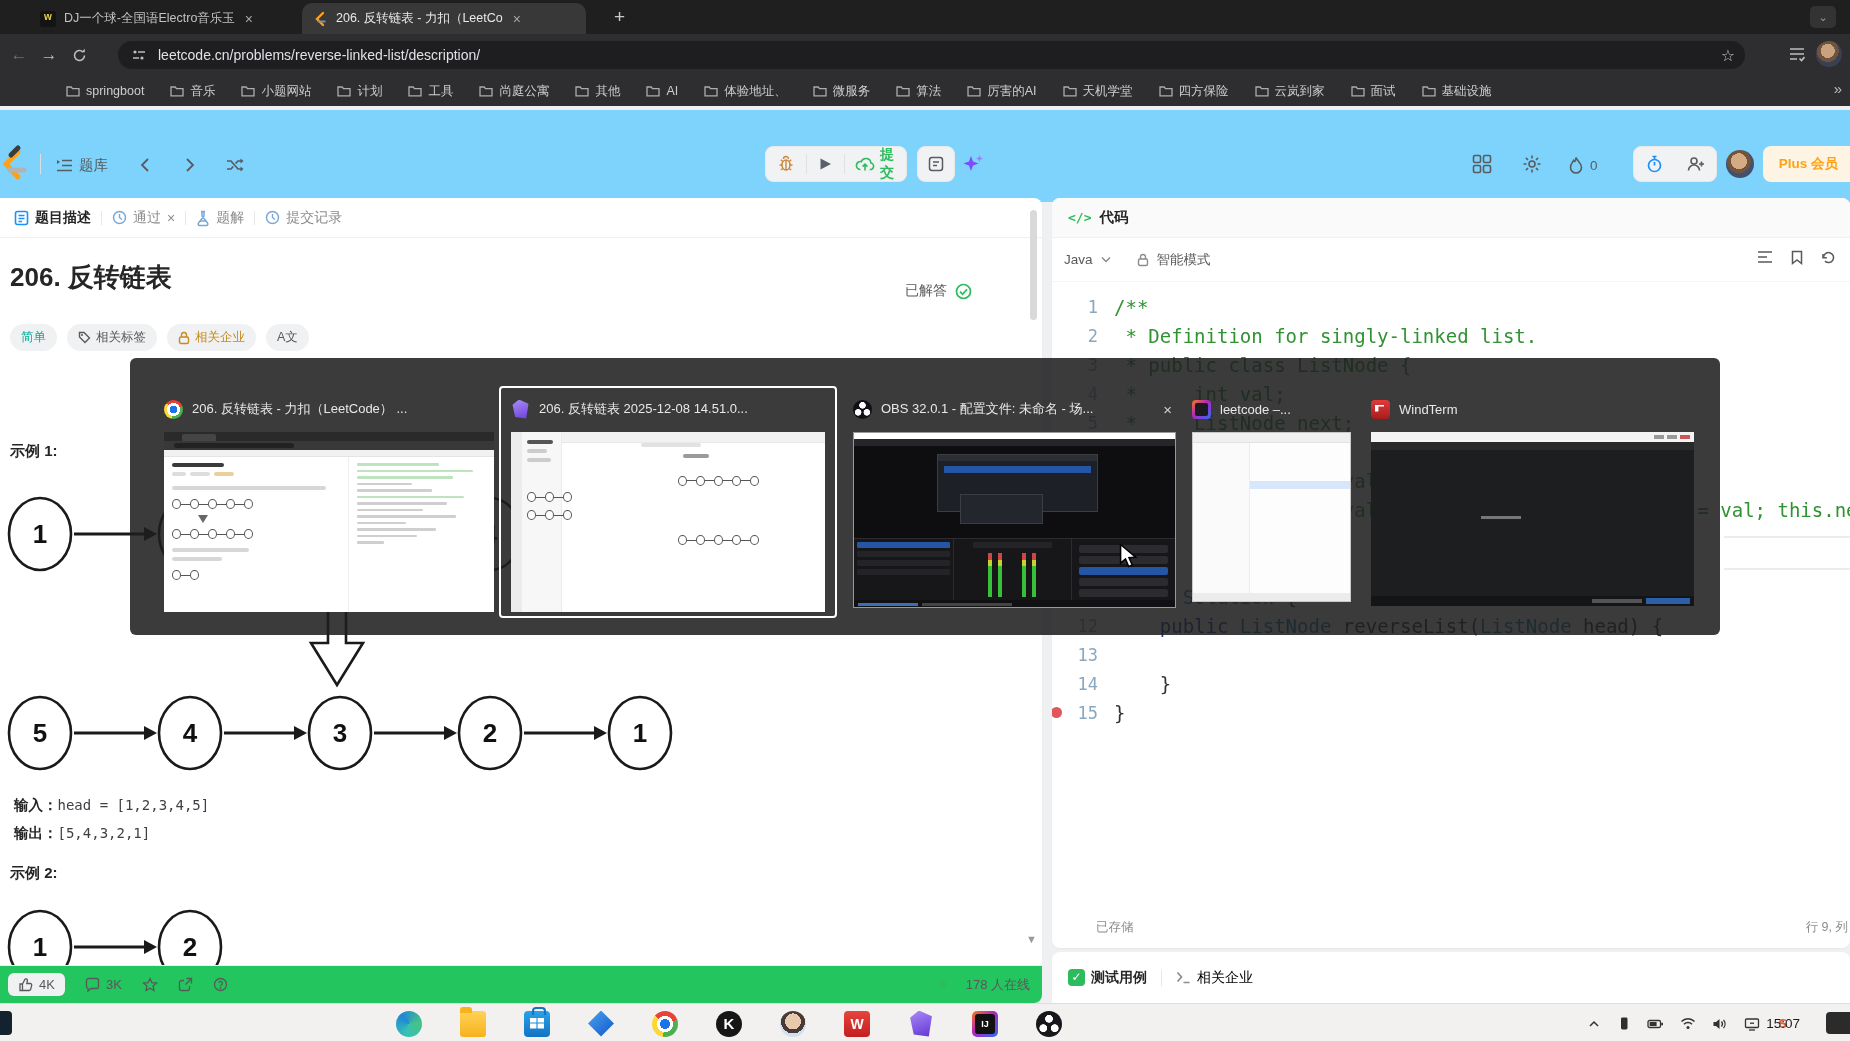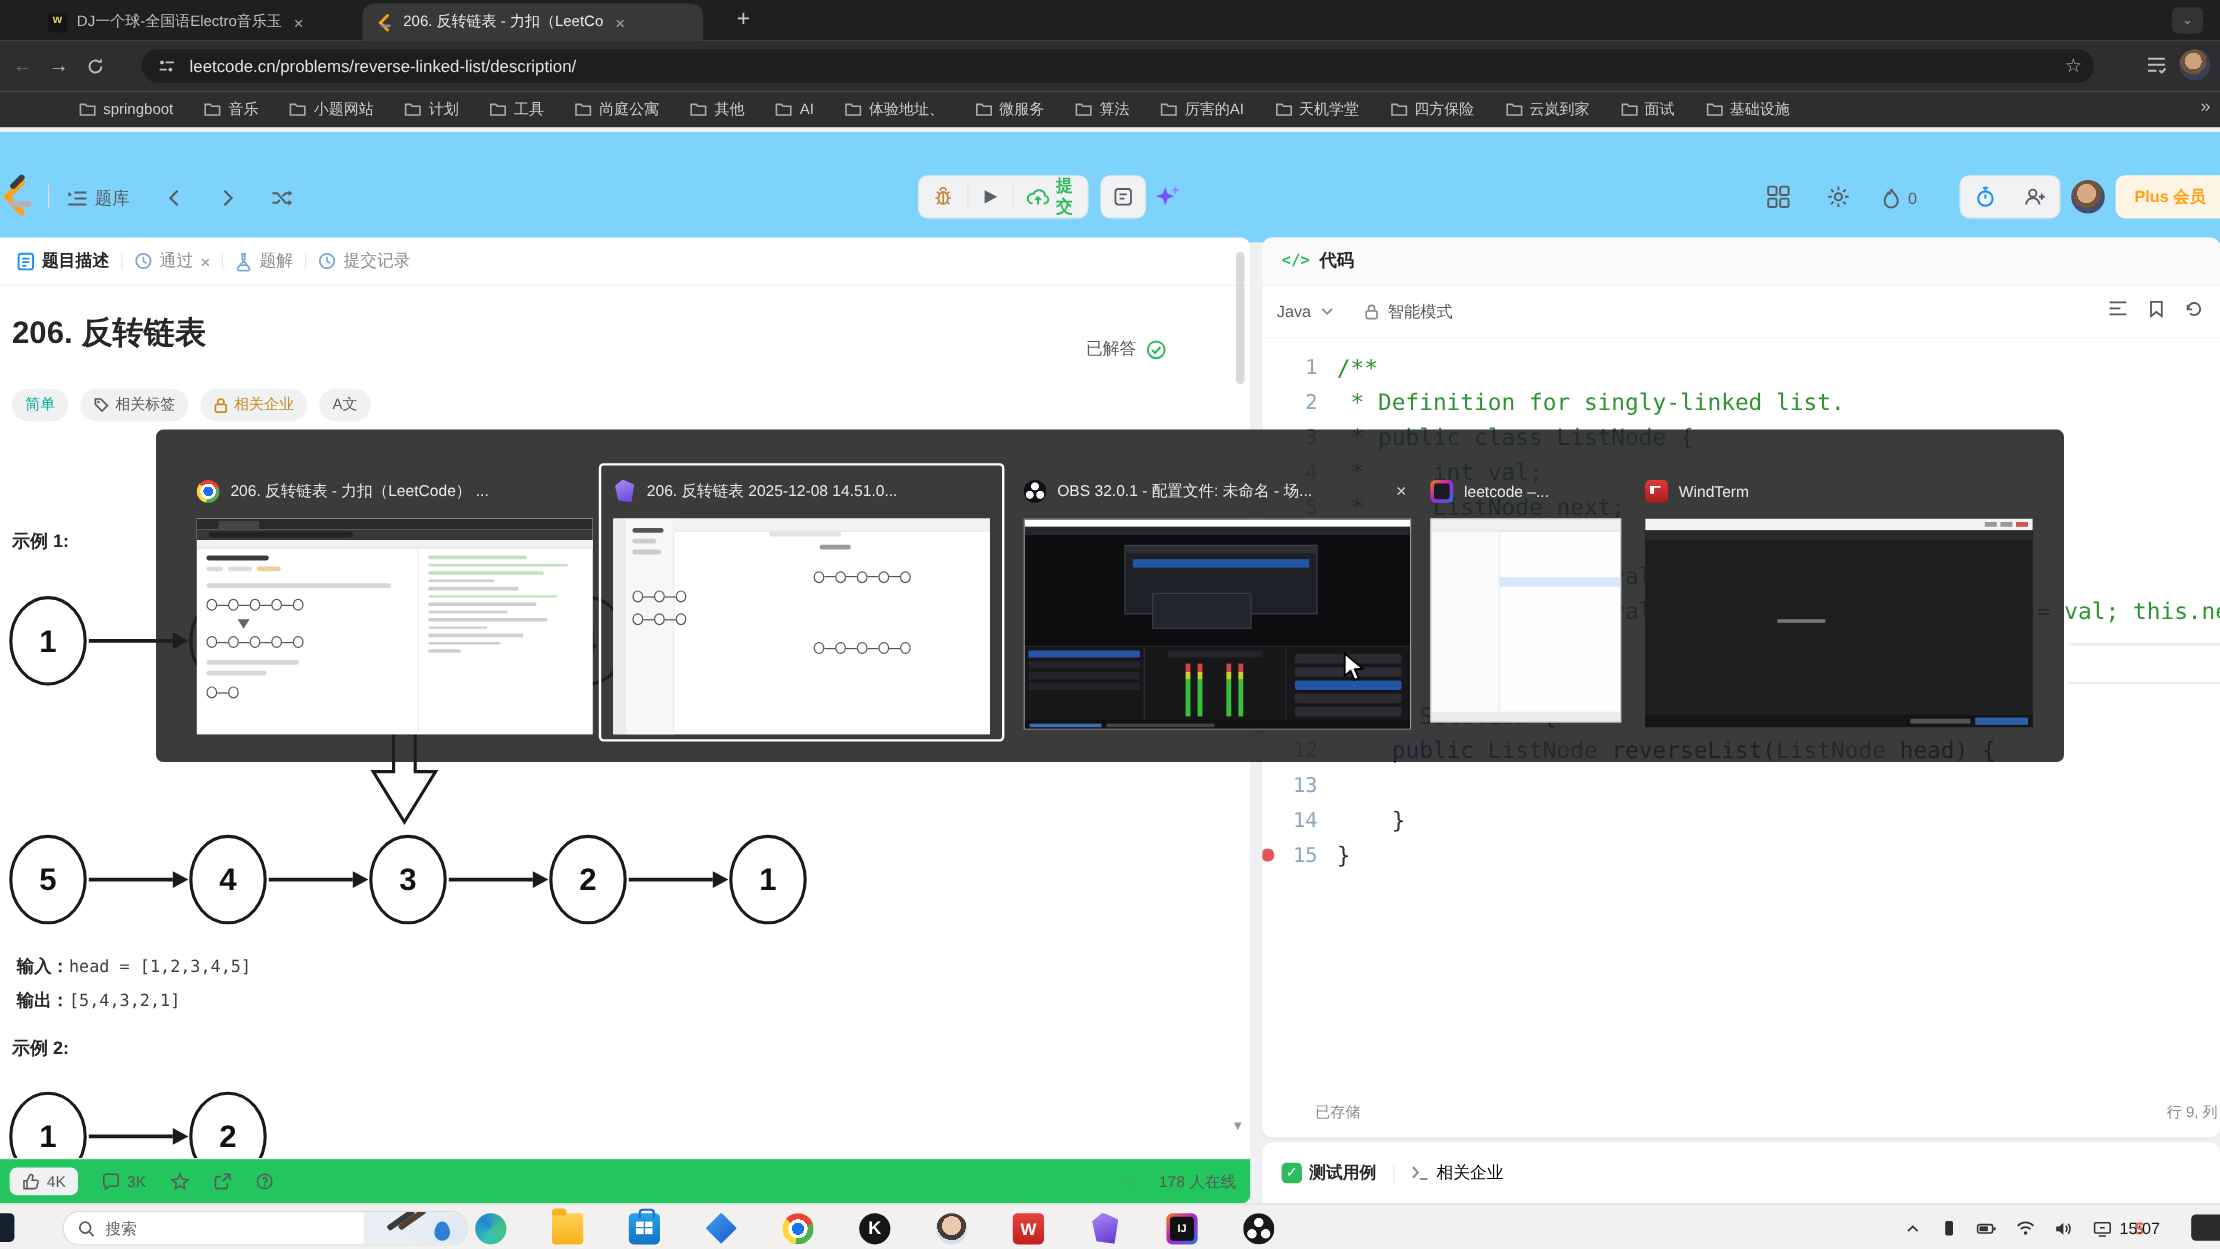--- a/index.html
+++ b/index.html
@@ -940,28 +940,20 @@
         </div>
       </div>
     </div>
 
   <svg class="cursor" width="22" height="26" viewBox="0 0 13 17">
     <path d="M1 1 L1 13.2 L4.2 10.4 L6.3 15.4 L8.6 14.4 L6.5 9.6 L10.8 9.3 Z" fill="#fff" stroke="#000" stroke-width="1"></path>
   </svg>
 
   <div class="taskbar">
     <div class="tb-lefticon"></div>
-    <div class="tb-search">
-      <svg width="14" height="14" viewBox="0 0 14 14">
-          <circle cx="6" cy="6" r="4.5" fill="none" stroke="#5f5f5f" stroke-width="1.5"></circle>
-          <path d="M9.5 9.5 L13 13" stroke="#5f5f5f" stroke-width="1.5"></path>
-        </svg>
-      <span>搜索</span>
-      <div class="tb-img"></div>
-    </div>
     <div class="tb-apps" id="tb-apps">
         <span class="tapp ta-edge"></span>
         <span class="tapp ta-file-explorer"></span>
         <span class="tapp ta-ms-store"></span>
         <span class="tapp ta-dev-app"></span>
         <span class="tapp ta-chrome"></span>
         <span class="tapp ta-k-app">K</span>
         <span class="tapp ta-portrait-app"></span>
         <span class="tapp ta-wps">W</span>
         <span class="tapp ta-obsidian"></span>

